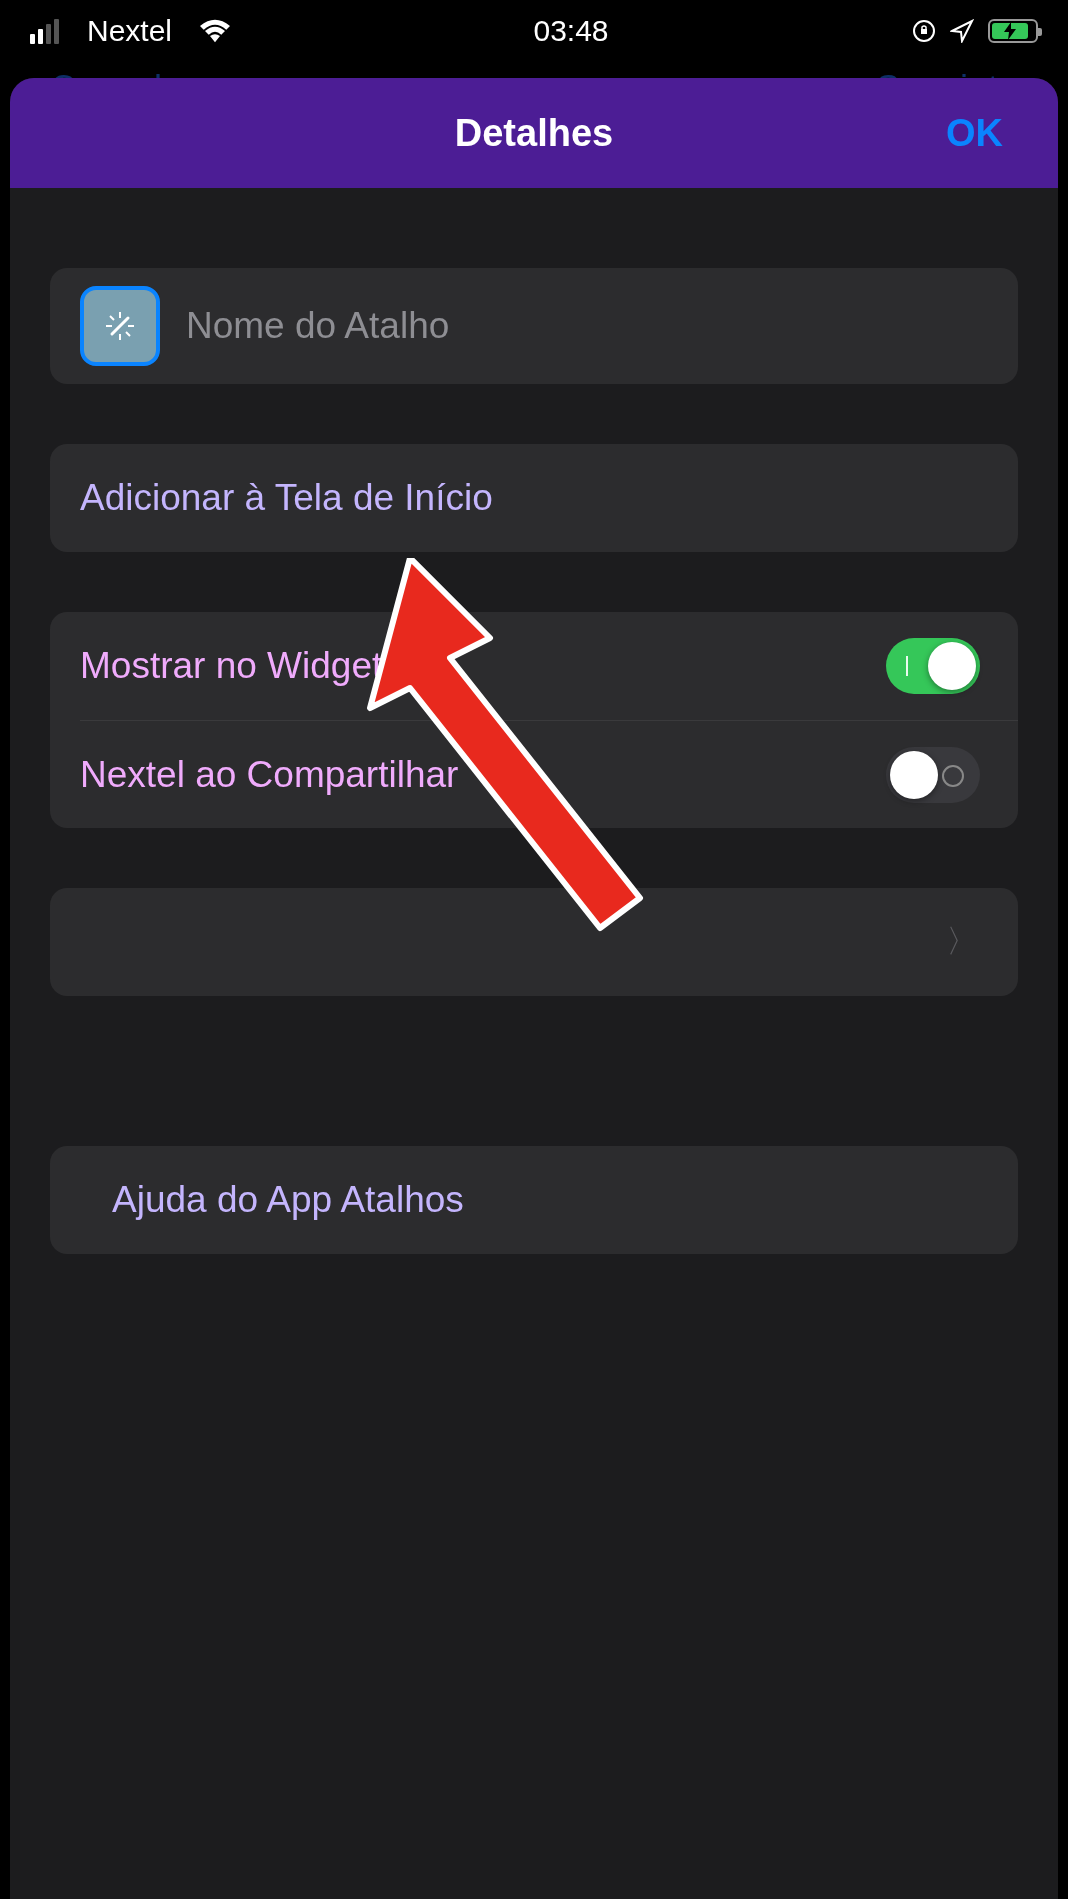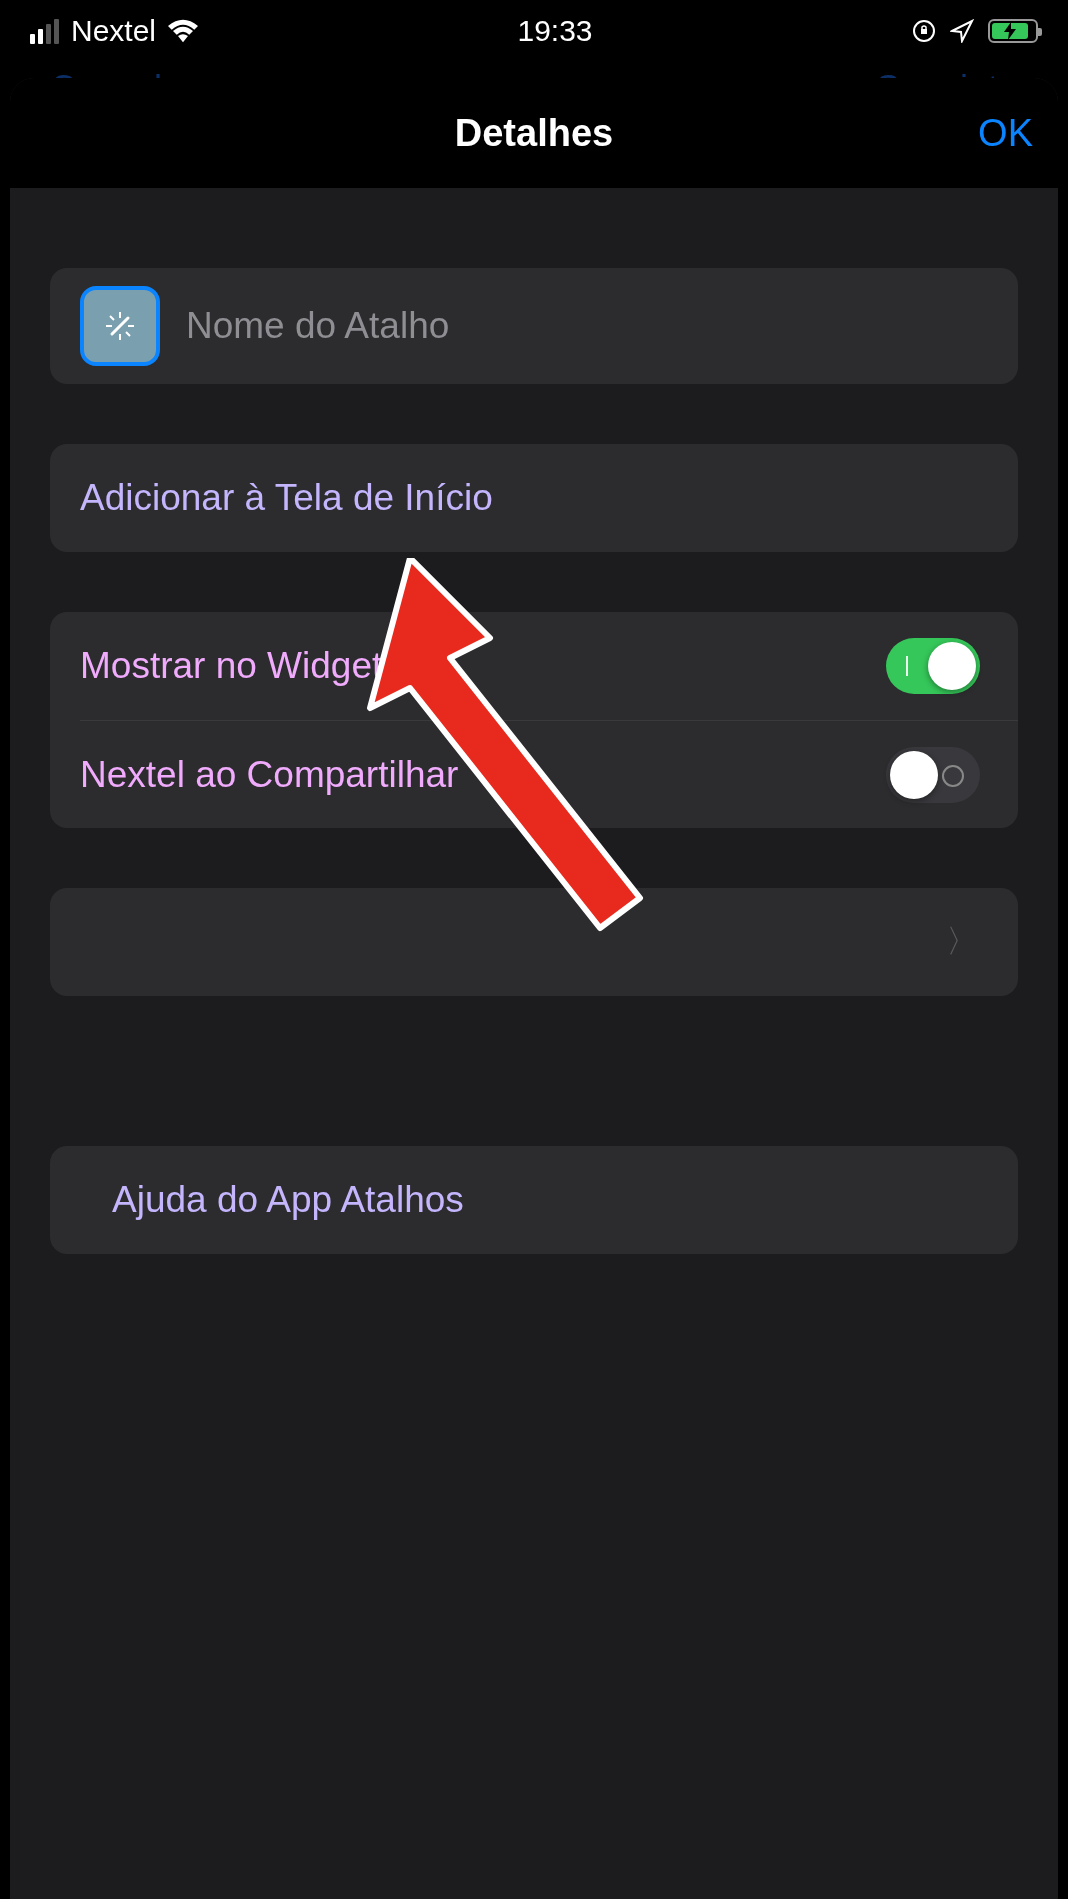--- a/index.html
+++ b/index.html
@@ -13,21 +13,21 @@
       position: relative;
     }
     .status-bar {
       display: flex;
       justify-content: space-between;
       align-items: center;
       padding: 14px 30px 10px 30px;
       font-size: 30px;
       font-weight: 500;
     }
-    .status-left { display: flex; align-items: center; gap: 12px; }
+    .status-left { display: flex; align-items: center; gap: 28px; }
     .status-right { display: flex; align-items: center; gap: 14px; }
     .signal-bars { display: flex; align-items: flex-end; gap: 3px; }
     .bar { width: 5px; background: #fff; border-radius: 1px; }
     .bar.dim { background: #555; }
     .bar1 { height: 10px; }
     .bar2 { height: 15px; }
     .bar3 { height: 20px; }
     .bar4 { height: 25px; }
     .wifi-icon { width: 30px; height: 24px; }
     .battery {
@@ -70,32 +70,32 @@
       background: #1c1c1e;
       border-radius: 24px 24px 0 0;
       overflow: hidden;
     }
     .modal-header {
       display: flex;
       align-items: center;
       justify-content: center;
       height: 110px;
       position: relative;
-      background: #000000;
+      background: #4c1d95;
     }
     .modal-title {
       font-size: 38px;
       font-weight: 600;
       color: #fff;
     }
     .ok-button {
       position: absolute;
-      right: 25px;
+      right: 55px;
       font-size: 38px;
-      font-weight: 400;
+      font-weight: 700;
       color: #0a84ff;
     }
     .content { padding: 0 40px; }
     .section {
       background: #2c2c2e;
       border-radius: 17px;
       margin-top: 60px;
     }
     .section.first { margin-top: 80px; }
     .row {
@@ -185,21 +185,21 @@
       <div class="bar bar1"></div>
       <div class="bar bar2"></div>
       <div class="bar bar3 dim"></div>
       <div class="bar bar4 dim"></div>
     </div>
     <span>Nextel</span>
     <svg class="wifi-icon" viewBox="0 0 24 18">
       <path d="M12 18 L8 13 Q12 10 16 13 Z M4 9 Q12 2 20 9 L17 12 Q12 7 7 12 Z M0 5 Q12 -5 24 5 L21 8 Q12 0 3 8 Z" fill="#fff"></path>
     </svg>
   </div>
-  <span>19:33</span>
+  <span>03:48</span>
   <div class="status-right">
     <svg width="24" height="24" viewBox="0 0 24 24">
       <circle cx="12" cy="12" r="10" fill="none" stroke="#fff" stroke-width="2"></circle>
       <rect x="9" y="10" width="6" height="5" fill="#fff"></rect>
       <path d="M10 10 V8 Q12 6 14 8 V10" fill="none" stroke="#fff" stroke-width="1.5"></path>
     </svg>
     <svg width="24" height="24" viewBox="0 0 24 24">
       <path d="M2 12 L22 2 L12 22 L11 13 Z" fill="none" stroke="#fff" stroke-width="2"></path>
     </svg>
     <div class="battery">

